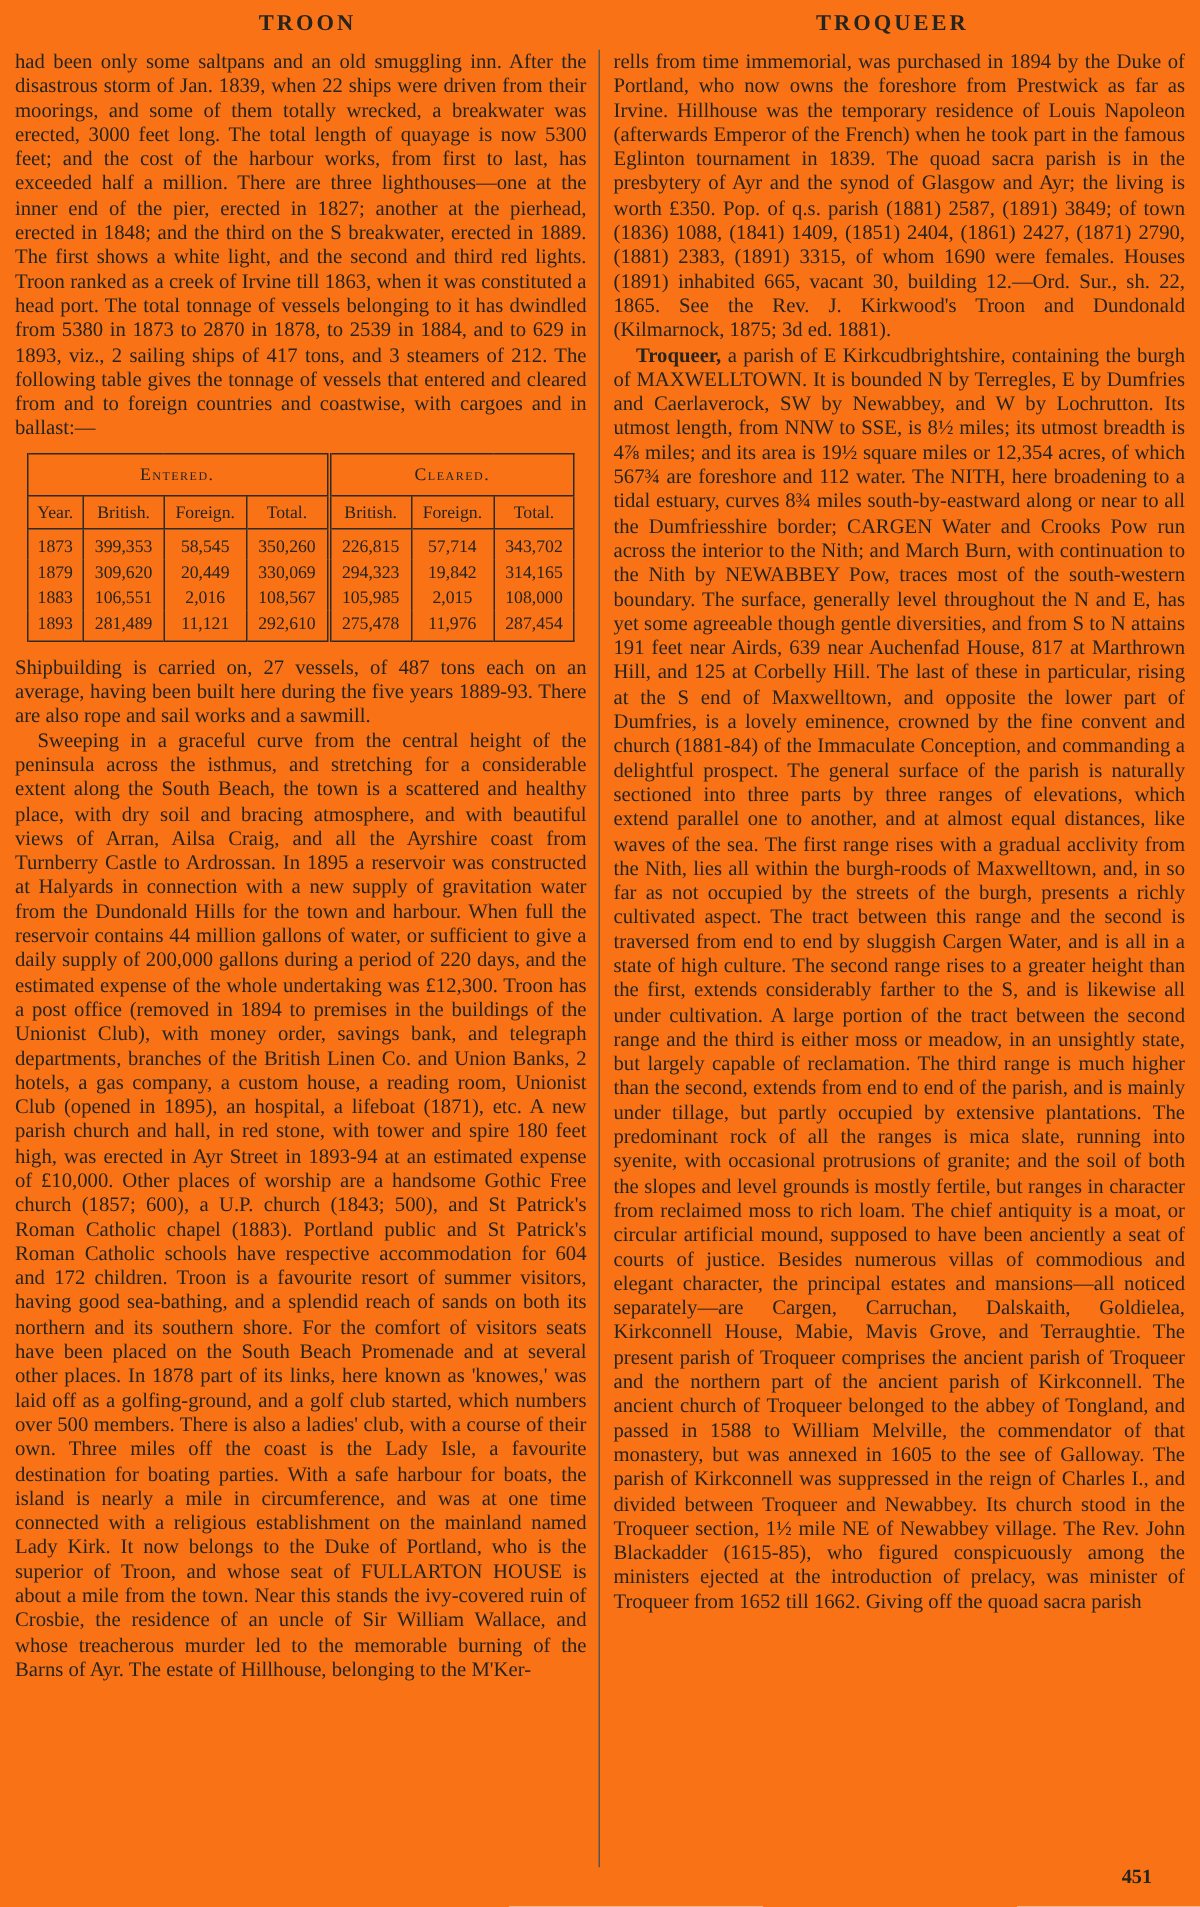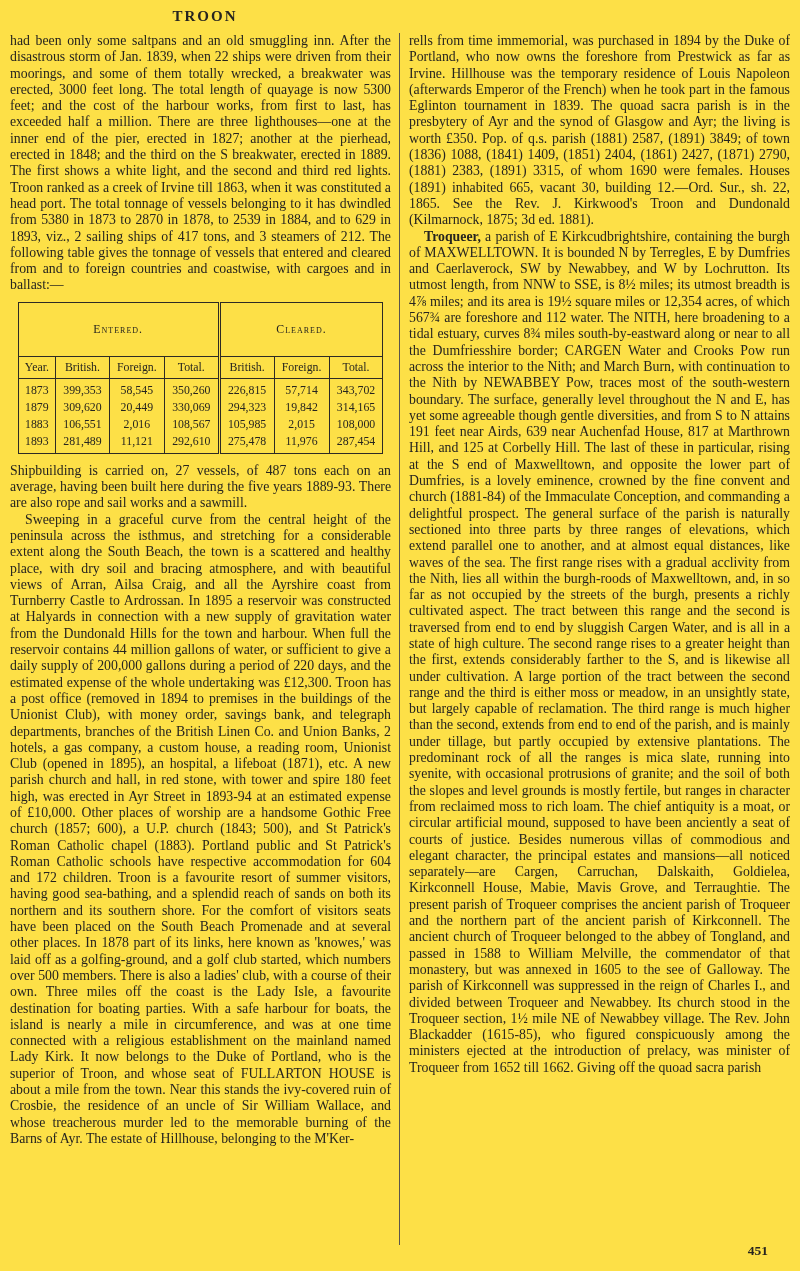--- a/index.html
+++ b/index.html
@@ -2,21 +2,21 @@
 <html><head>
 <meta charset="utf-8">
 <style>
   html, body { margin: 0; padding: 0; background: #e9e7e1; }
   .page {
     position: relative;
     width: 800px;
     height: 1271px;
     margin: 0 auto;
     box-sizing: border-box;
-    background: #fde047;
+    background: #f97316;
     color: #26241f;
     font-family: "Liberation Serif", "DejaVu Serif", serif;
     padding: 8px 10px 0 10px;
     overflow: hidden;
   }
   .running-heads { display: flex; margin-bottom: 8px; }
   .running-heads .head {
     width: 50%;
     text-align: center;
     font-weight: 700;
@@ -48,21 +48,21 @@
   }
   table.tonnage th, table.tonnage td {
     border-left: 1px solid #2e2b25;
     padding: 1px 4px;
     font-weight: 400;
   }
   table.tonnage th.group {
     font-variant: small-caps;
     letter-spacing: 1px;
     border-bottom: 1px solid #2e2b25;
-    padding: 19px 4px;
+    padding: 6px 4px;
   }
   table.tonnage tr.colheads th {
     border-bottom: 1px solid #2e2b25;
     padding: 3px 4px;
   }
   table.tonnage .dbl { border-left: 3px double #2e2b25; }
   table.tonnage tbody tr:first-child td { padding-top: 4px; }
   table.tonnage tbody tr:last-child td { padding-bottom: 4px; }
 
   .page-number {
@@ -74,20 +74,21 @@
     text-align: right;
   }
 </style>
 </head>
 <body>
 
 <div class="page">
 
   <div class="running-heads">
     <div class="head">TROON</div>
+    <div class="head">TROQUEER</div>
   </div>
 
   <div class="columns">
 
     <div class="col col-left">
       <p>had been only some saltpans and an old smuggling inn. After the disastrous storm of Jan. 1839, when 22 ships were driven from their moorings, and some of them totally wrecked, a breakwater was erected, 3000 feet long. The total length of quayage is now 5300 feet; and the cost of the harbour works, from first to last, has exceeded half a million. There are three lighthouses—one at the inner end of the pier, erected in 1827; another at the pierhead, erected in 1848; and the third on the S breakwater, erected in 1889. The first shows a white light, and the second and third red lights. Troon ranked as a creek of Irvine till 1863, when it was constituted a head port. The total tonnage of vessels belonging to it has dwindled from 5380 in 1873 to 2870 in 1878, to 2539 in 1884, and to 629 in 1893, viz., 2 sailing ships of 417 tons, and 3 steamers of 212. The following table gives the tonnage of vessels that entered and cleared from and to foreign countries and coastwise, with cargoes and in ballast:—</p>
 
       <table class="tonnage">
         <thead>
           <tr>

